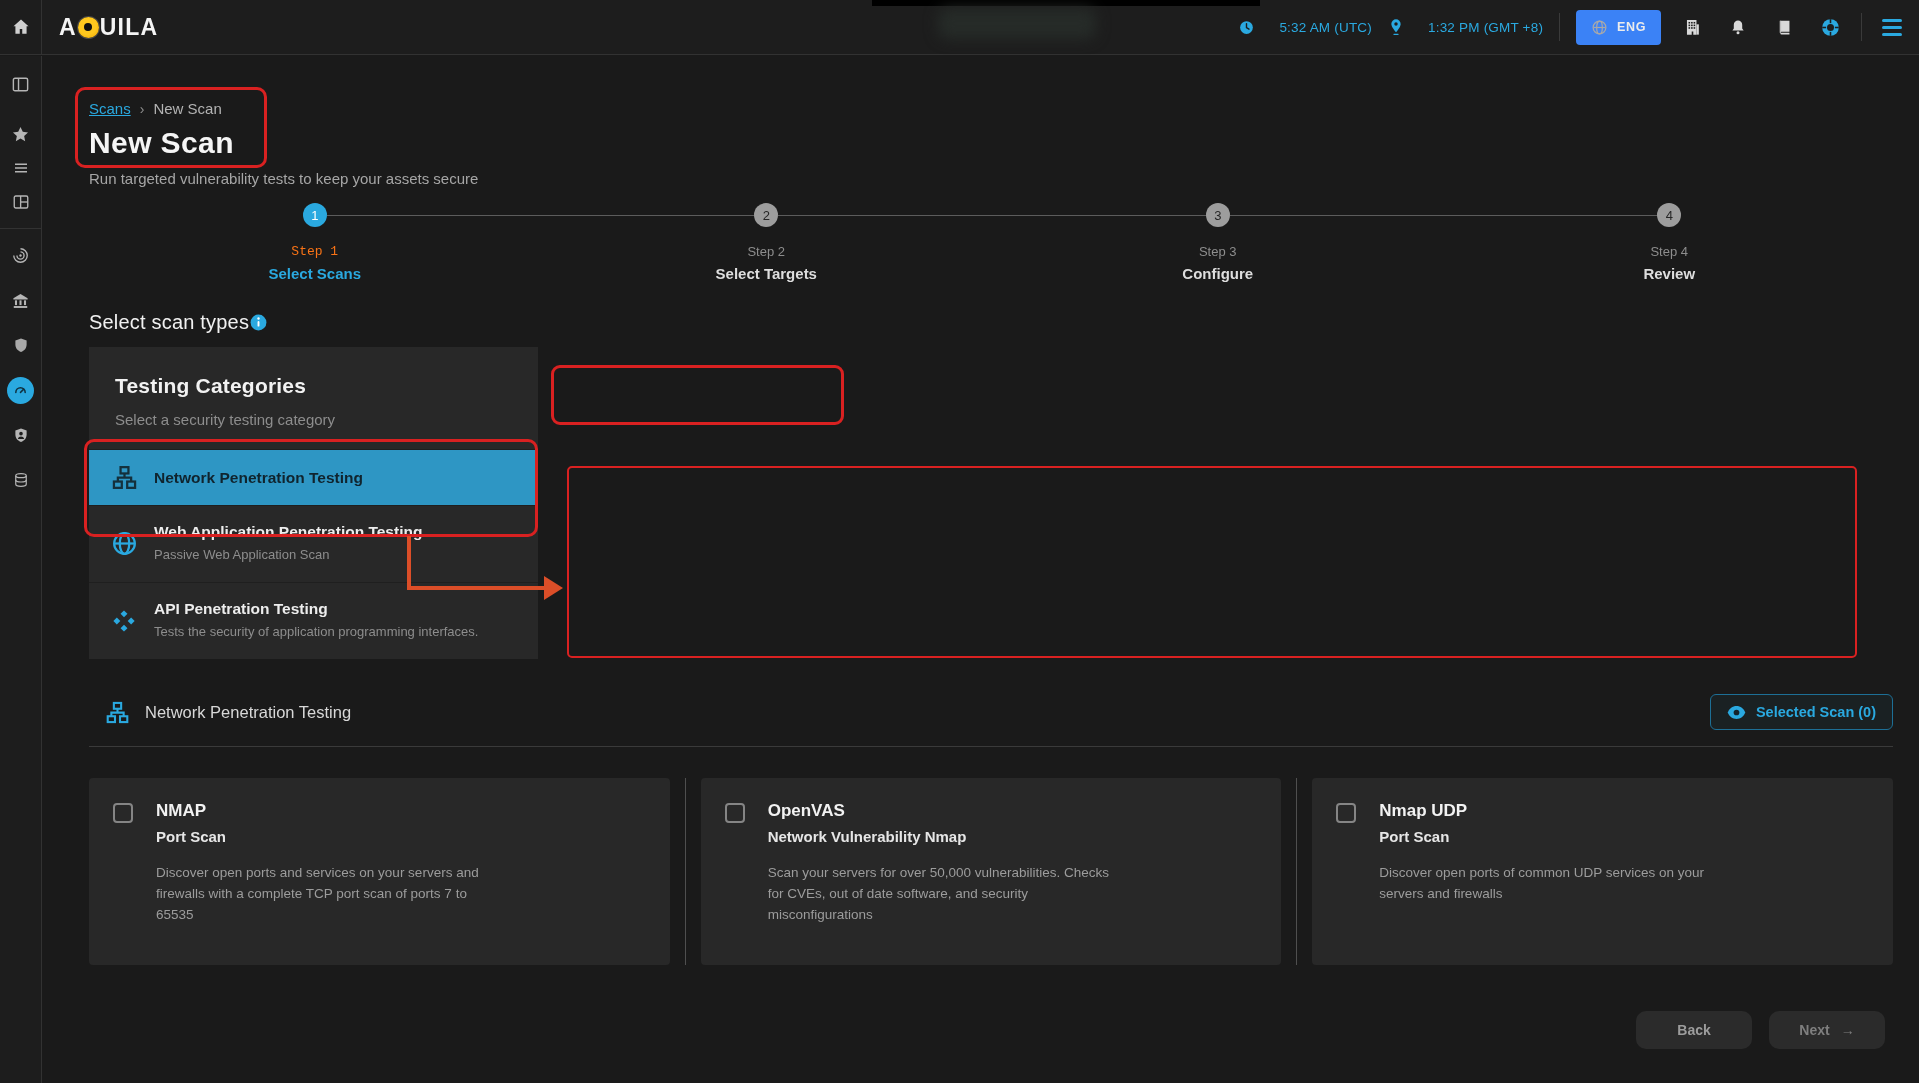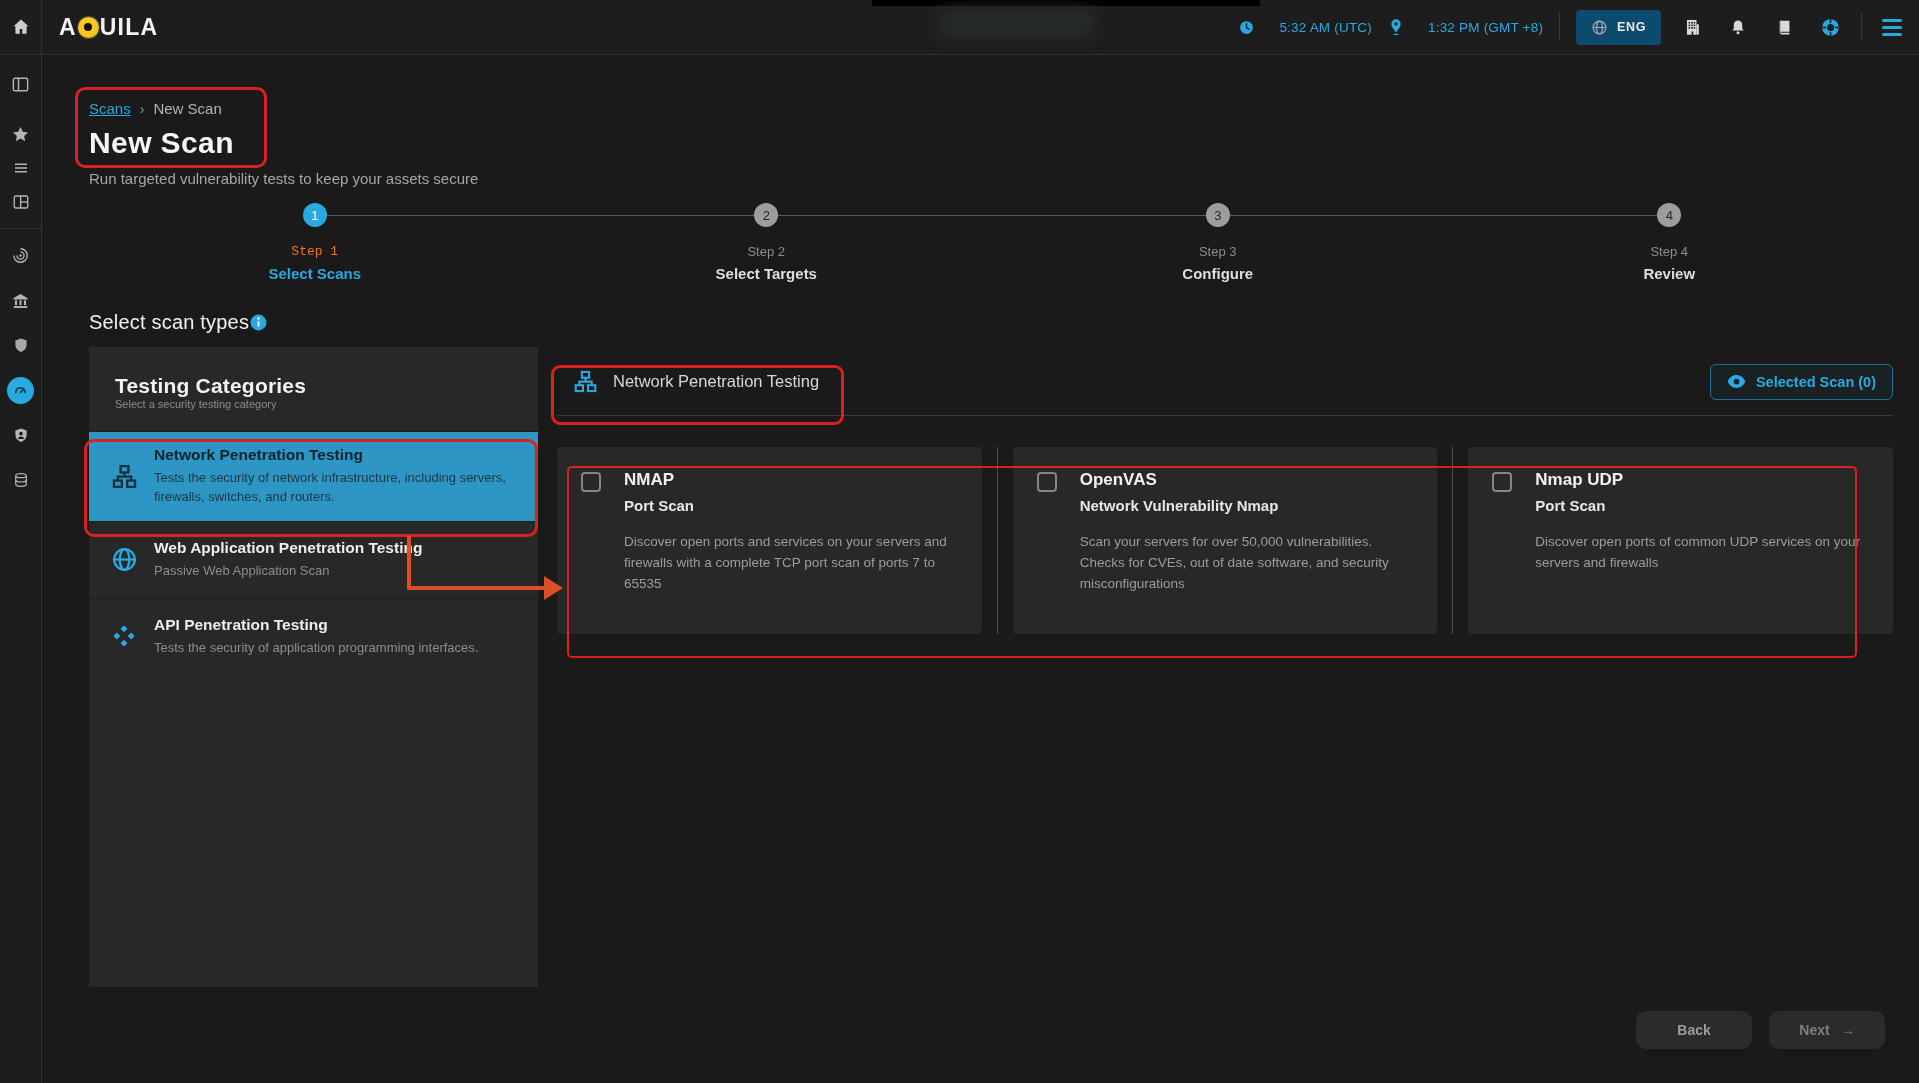--- a/index.html
+++ b/index.html
@@ -10,21 +10,21 @@
   .topbar { position:absolute; left:0; top:0; width:1919px; height:55px; background:#1d1d1d; border-bottom:1px solid #323232; display:flex; align-items:center; z-index:5; }
   .topbar-home { width:42px; height:100%; display:flex; align-items:center; justify-content:center; border-right:1px solid #323232; cursor:pointer; }
   .logo { margin-left:17px; display:flex; align-items:center; font-weight:bold; font-size:23px; letter-spacing:1.2px; color:#f4f4f4; }
   .logo-eye { width:21px; height:21px; border-radius:50%; background:radial-gradient(circle at 45% 42%, #ffc81e 0 52%, #eba400 100%); position:relative; margin:0 1px; box-shadow:0 0 0 1px rgba(200,200,200,.25); }
   .logo-eye::after { content:""; position:absolute; width:8px; height:8px; border-radius:50%; background:#101010; left:6px; top:6px; }
   .redaction-bar { position:absolute; left:872px; top:0; width:388px; height:6px; background:#000; }
   .redaction-blob { position:absolute; left:938px; top:8px; width:158px; height:31px; background:#262b28; filter:blur(7px); border-radius:10px; }
   .topbar-right { margin-left:auto; display:flex; align-items:center; gap:16px; padding-right:13px; }
   .time-item { display:flex; align-items:center; gap:24px; color:#2aa9e0; font-size:13.5px; letter-spacing:.2px; cursor:default; }
   .tb-divider { width:1px; height:28px; background:#3a3a3a; }
-  .lang-pill { display:flex; align-items:center; gap:9px; background:#0c4a6e; border-radius:4px; padding:9px 15px; color:#ececec; font-size:12.5px; font-weight:bold; letter-spacing:.6px; cursor:pointer; }
+  .lang-pill { display:flex; align-items:center; gap:9px; background:#3b82f6; border-radius:4px; padding:9px 15px; color:#ececec; font-size:12.5px; font-weight:bold; letter-spacing:.6px; cursor:pointer; }
   .tb-icon-btn { width:30px; height:30px; display:flex; align-items:center; justify-content:center; cursor:pointer; }
   .hamburger { display:flex; flex-direction:column; gap:4px; cursor:pointer; padding:4px; }
   .hamburger span { width:20px; height:3px; border-radius:2px; background:#2aa9e0; }
 
   
   .sidebar { position:absolute; left:0; top:56px; width:42px; bottom:0; background:#1d1d1d; border-right:1px solid #323232; display:flex; flex-direction:column; align-items:center; padding-top:11px; z-index:4; }
   .sb-btn { width:42px; height:34px; display:flex; align-items:center; justify-content:center; cursor:pointer; }
   .sb-gap { height:16px; }
   .sb-sep { width:42px; height:1px; background:#323232; margin:9px 0; }
   .sb-sp { height:11px; }
@@ -48,25 +48,25 @@
   .step-circle { width:24px; height:24px; border-radius:50%; background:#9d9d9d; color:#262626; display:flex; align-items:center; justify-content:center; font-size:13px; flex:none; }
   .step.active .step-circle { background:#2aa9e0; color:#ffffff; }
   .step-label { margin-top:17px; font-size:13px; color:#8d8d8d; }
   .step.active .step-label { color:#f97316;font-family:Liberation Mono, monospace; }
   .step-name { margin-top:6px; font-size:15px; font-weight:bold; color:#dedede; }
   .step.active .step-name { color:#2aa9e0; }
 
   .section-heading { margin-top:29px; display:flex; align-items:center; gap:0; font-size:20px; color:#f1f1f1; letter-spacing:.2px; }
 
   
-  .panels { margin-top:13px; display:flex; gap:19px; height:640px; }
+  .panels { margin-top:13px; display:flex; gap:19px; height:640px;flex-direction:column; }
   .cat-panel { width:449px; background:#282828; display:flex; flex-direction:column; flex:none; }
   .cat-head { padding:27px 26px 21px 26px; }
   .cat-title { font-size:21px; font-weight:bold; color:#f2f2f2; letter-spacing:.2px; }
-  .cat-sub { font-size:11px; color:#8d8d8d; }
+  .cat-sub { margin-top:13px; font-size:15px; color:#8d8d8d; }
   .cat-item { padding:17px 24px 17px 20px; display:flex; align-items:center; gap:15px; cursor:pointer; border-top:1px solid #1f1f1f; }
   .cat-item.selected { background:#2e96c4; padding-top:14px; padding-bottom:14px; }
   .cat-item .ci-title { font-size:15.5px; font-weight:bold; color:#ededed; }
   .cat-item .ci-desc { margin-top:5px; font-size:13px; line-height:1.45; color:#8d8d8d; }
   .cat-item.selected .ci-title { color:#10242e; }
   .cat-item.selected .ci-desc { color:#1c3643; }
   .ci-icon { flex:none; width:30px; display:flex; justify-content:center; }
 
   .scan-panel { flex:1; display:flex; flex-direction:column; }
   .scan-head { display:flex; align-items:center; justify-content:space-between; margin-top:14px; padding-left:12px; }
@@ -359,21 +359,20 @@
               <g fill="none" stroke="#14303c" stroke-width="2">
                 <rect x="8.5" y="2.8" width="7" height="5.6"></rect>
                 <rect x="2.6" y="15.6" width="7" height="5.6"></rect>
                 <rect x="14.4" y="15.6" width="7" height="5.6"></rect>
                 <path d="M12 8.4v3.7M6.1 15.6v-3.5h11.8v3.5"></path>
               </g>
             </svg>
         </span>
         <div>
           <div class="ci-title">Network Penetration Testing</div>
-          <div class="ci-desc">Tests the security of network infrastructure, including servers, firewalls, switches, and routers.</div>
         </div>
       </div>
 
       <div class="cat-item">
         <span class="ci-icon">
           <svg width="27" height="27" viewBox="0 0 24 24">
               <g fill="none" stroke="#2aa9e0" stroke-width="2">
                 <circle cx="12" cy="12" r="9.2"></circle>
                 <ellipse cx="12" cy="12" rx="4.2" ry="9.2"></ellipse>
                 <path d="M2.8 12h18.4"></path>

